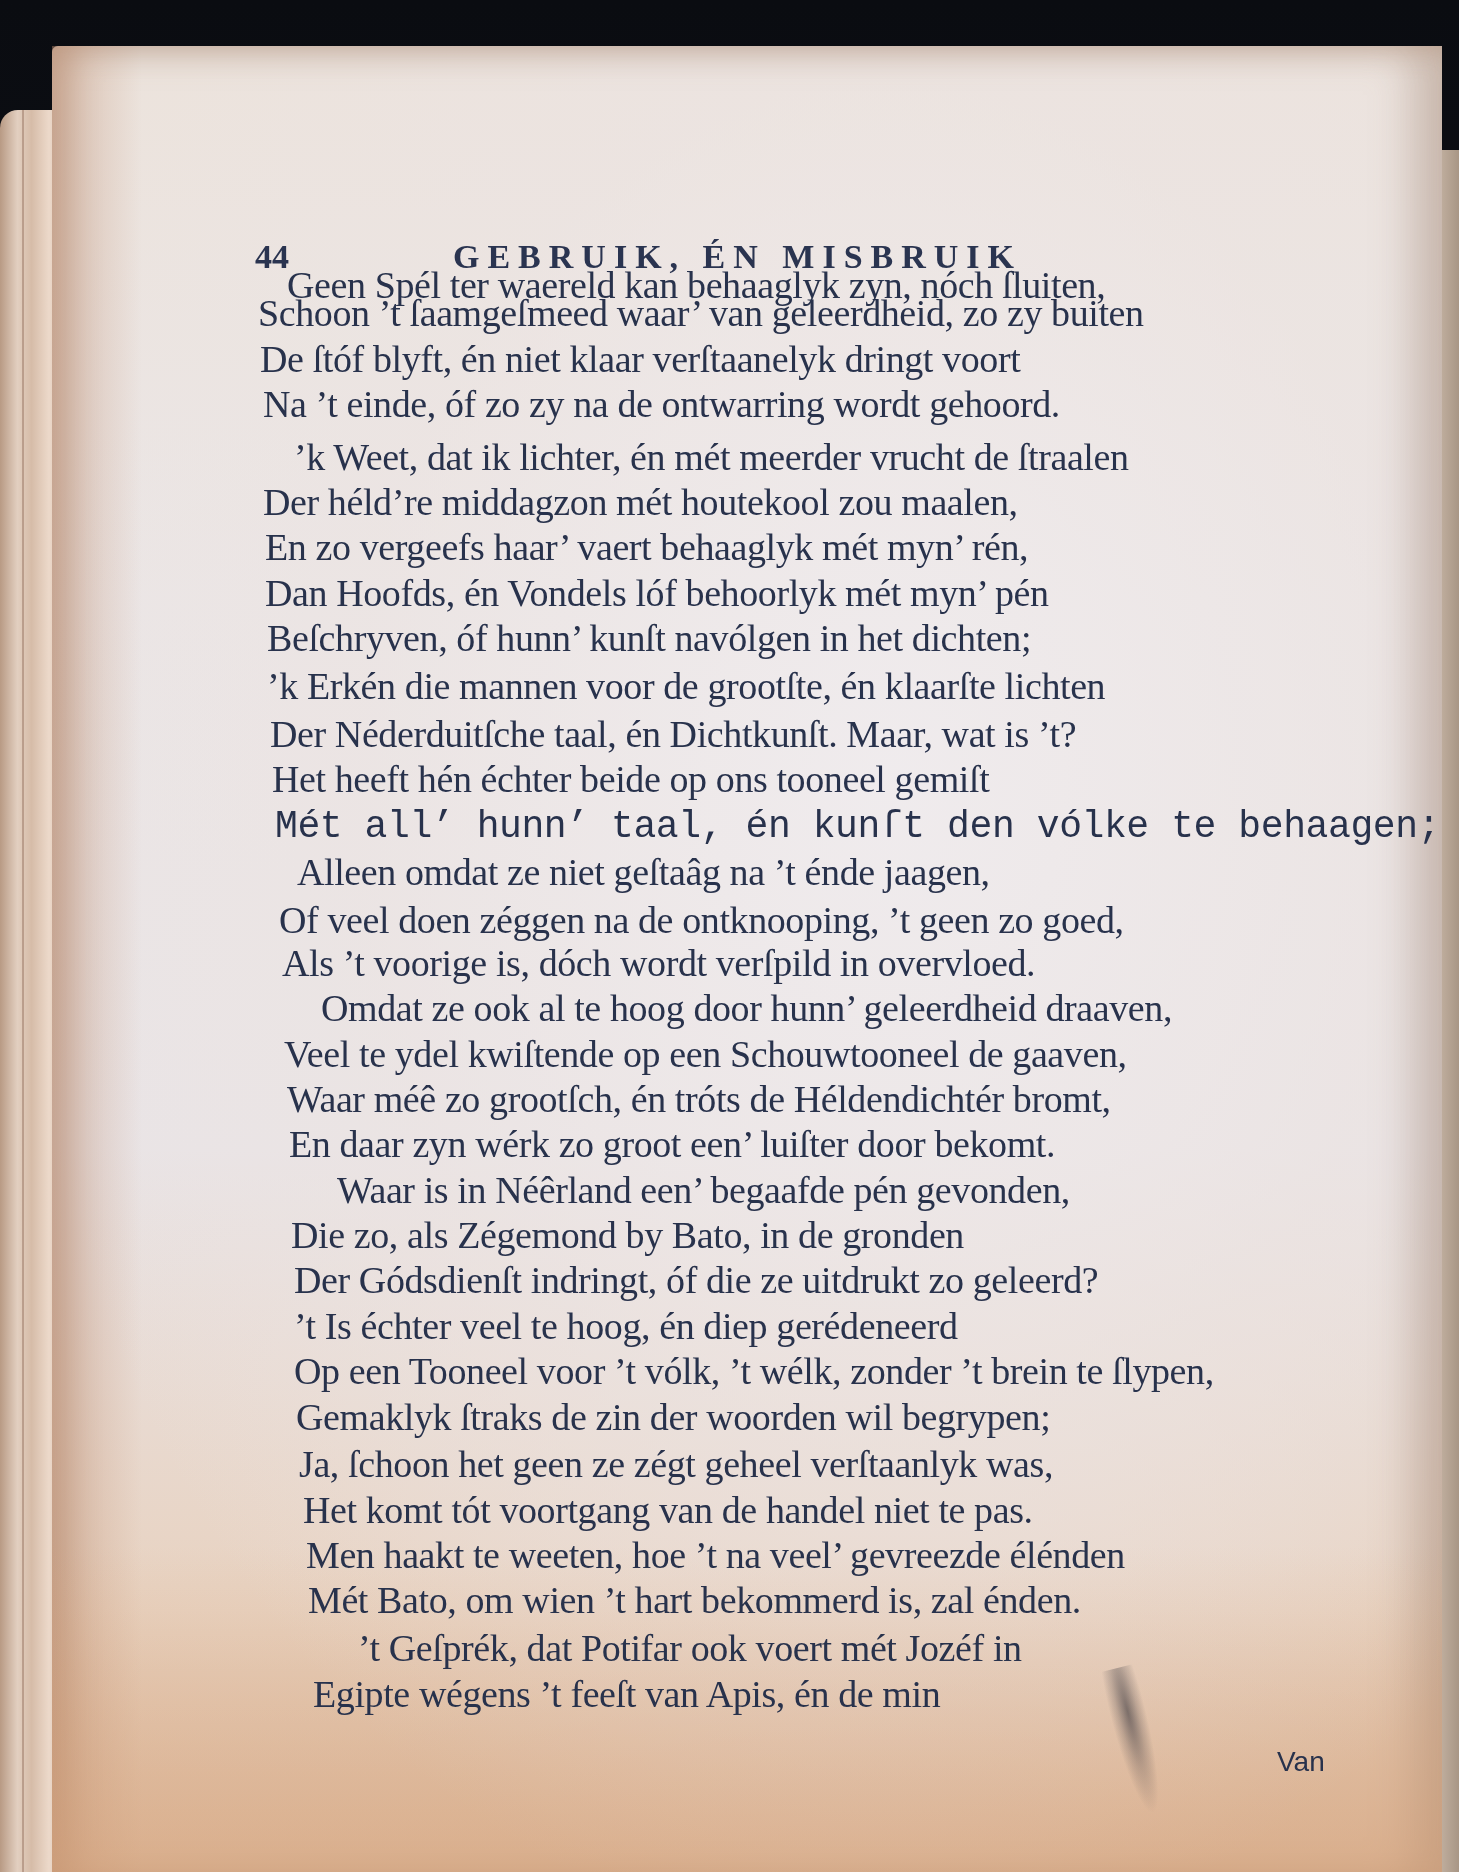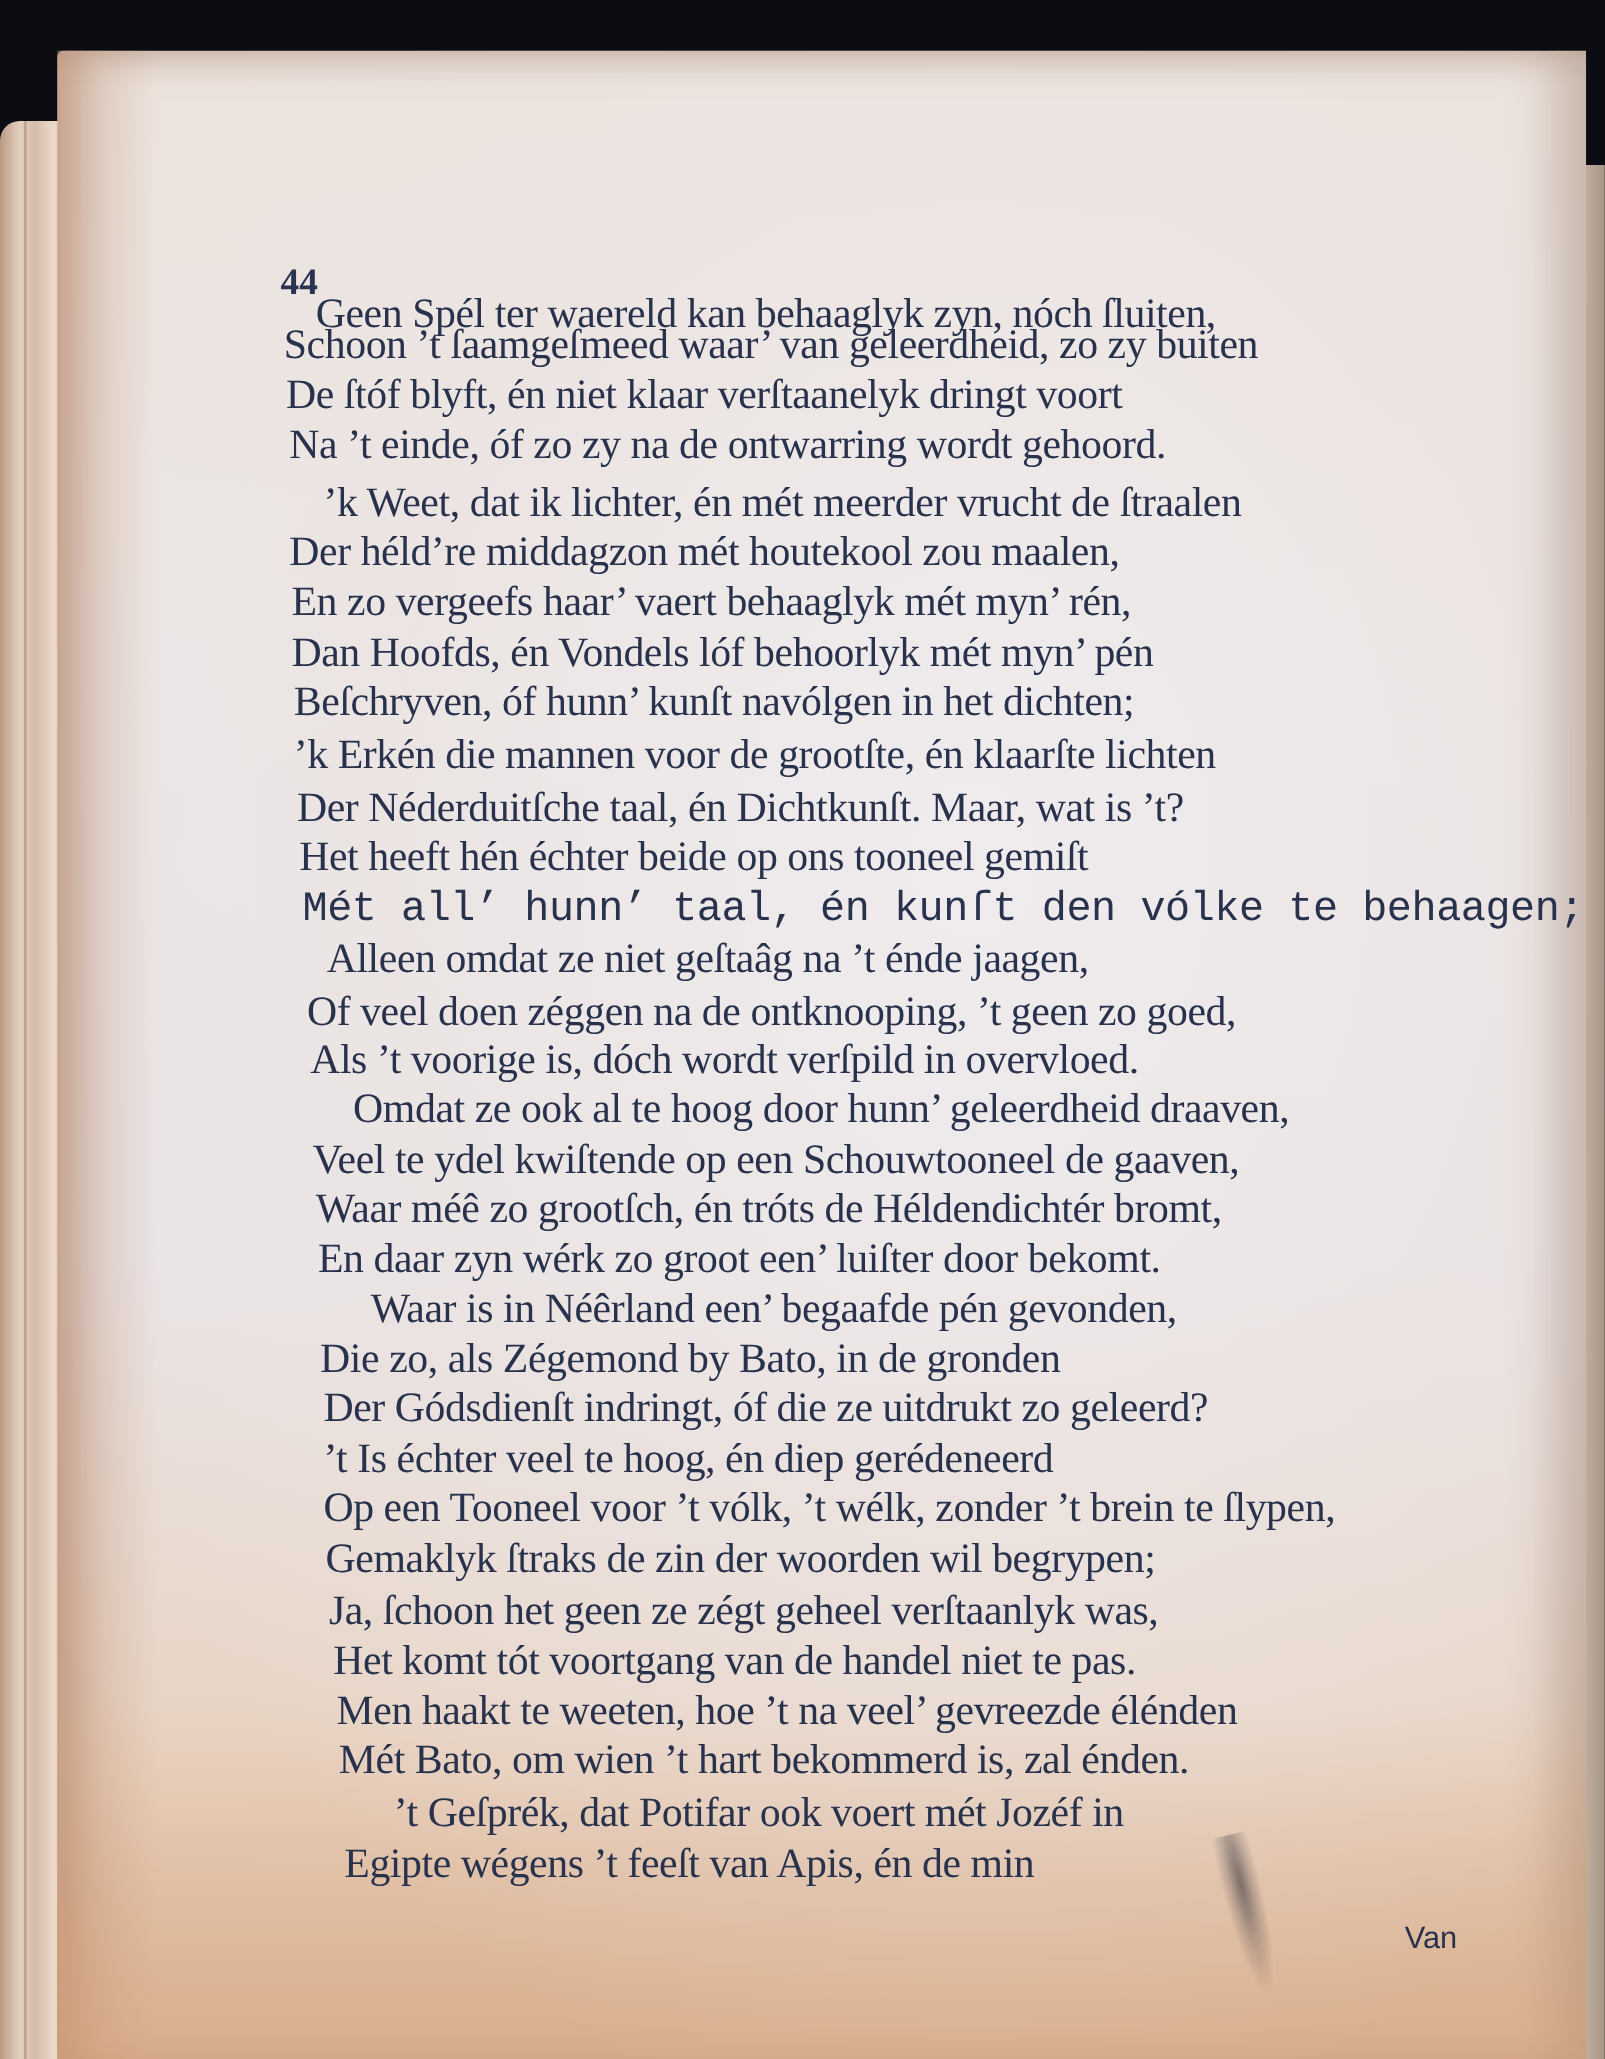--- a/index.html
+++ b/index.html
@@ -133,20 +133,21 @@
 <body>
 
 <div class="scene">
   <div class="edge-stack"></div>
   <div class="right-edge"></div>
 
   <div class="page">
     <div class="text-block">
       <div class="running-head">
         <span class="page-number">44</span>
+        <span class="head-title">GEBRUIK, ÉN MISBRUIK</span>
       </div>
       <div id="lines">
           <div class="line" style="left: 206px; top: 217px; margin-left: 29px;">Geen Spél ter waereld kan behaaglyk zyn, nóch ſluiten,</div>
           <div class="line" style="left: 206px; top: 245px;">Schoon ’t ſaamgeſmeed waar’ van geleerdheid, zo zy buiten</div>
           <div class="line" style="left: 208px; top: 291px;">De ſtóf blyft, én niet klaar verſtaanelyk dringt voort</div>
           <div class="line" style="left: 211px; top: 336px;">Na ’t einde, óf zo zy na de ontwarring wordt gehoord.</div>
           <div class="line" style="left: 242px; top: 389px;">’k Weet, dat ik lichter, én mét meerder vrucht de ſtraalen</div>
           <div class="line" style="left: 211px; top: 434px;">Der héld’re middagzon mét houtekool zou maalen,</div>
           <div class="line" style="left: 213px; top: 479px;">En zo vergeefs haar’ vaert behaaglyk mét myn’ rén,</div>
           <div class="line" style="left: 213px; top: 525px;">Dan Hoofds, én Vondels lóf behoorlyk mét myn’ pén</div>

